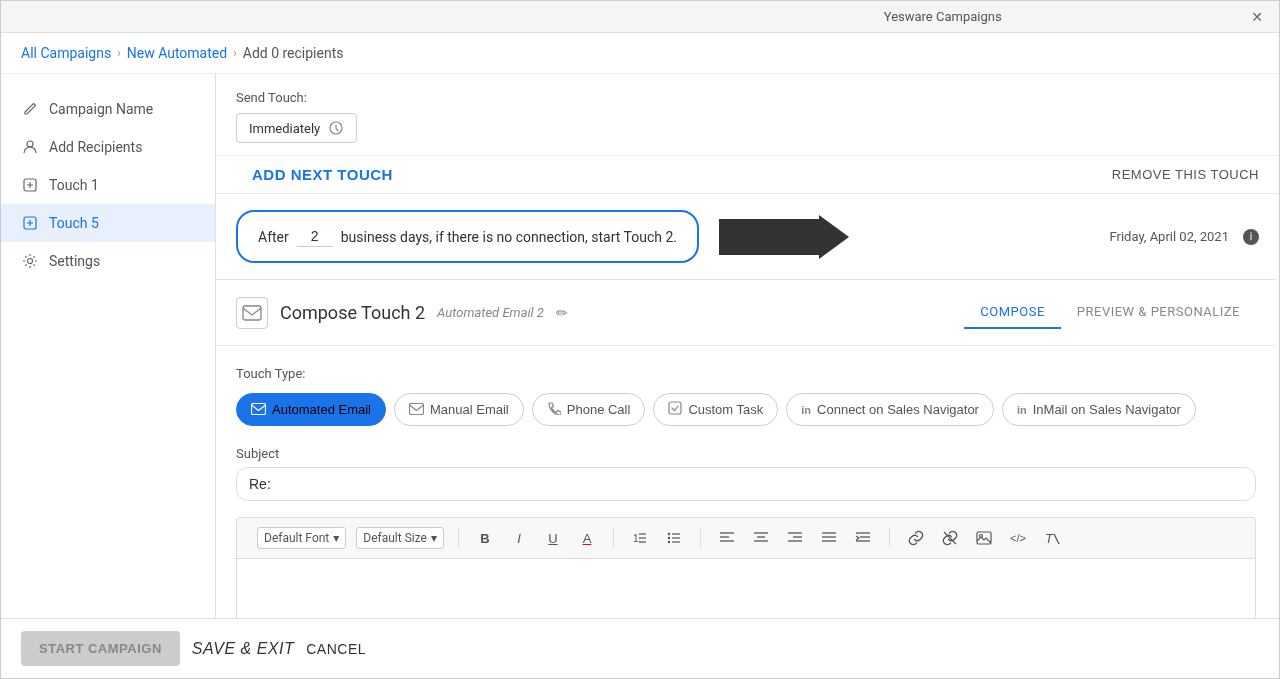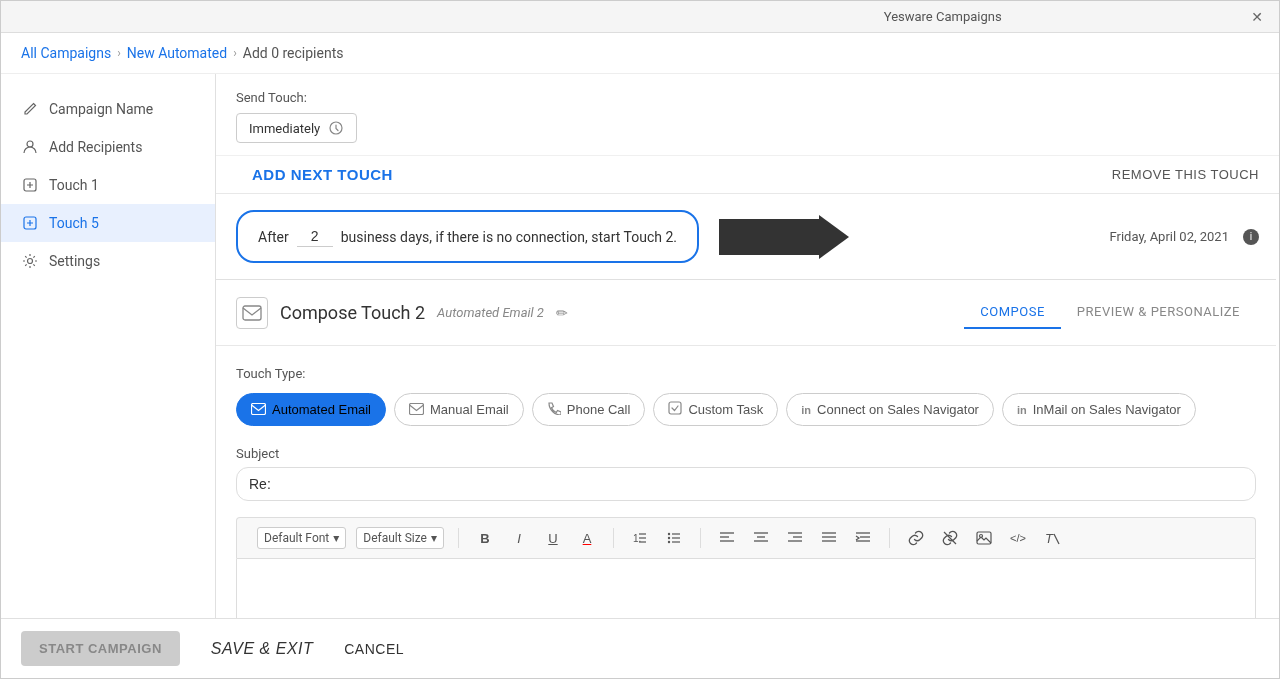--- a/index.html
+++ b/index.html
@@ -65,21 +65,21 @@
     .subject-label { font-size: 13px; color: #555; margin-bottom: 6px; }
     .subject-input { width: 100%; border: 1px solid #ddd; border-radius: 12px; padding: 8px 12px; font-size: 14px; color: #333; outline: none; margin-bottom: 16px; }
 
     .editor-toolbar { display: flex; align-items: center; gap: 10px; padding: 8px 20px; border: 1px solid #ddd; border-bottom: none; border-radius: 4px 4px 0 0; background: #f8f8f8; flex-wrap: wrap; }
     .toolbar-select { border: 1px solid #ccc; border-radius: 3px; padding: 3px 6px; font-size: 12px; color: #555; background: #fff; cursor: pointer; display: flex; align-items: center; gap: 4px; }
     .toolbar-sep { width: 1px; height: 20px; background: #ddd; margin: 0 4px; }
     .toolbar-btn { width: 24px; height: 24px; display: flex; align-items: center; justify-content: center; cursor: pointer; border-radius: 3px; color: #555; font-size: 13px; border: none; background: none; }
 
     .editor-body { border: 1px solid #ddd; border-radius: 0 0 4px 4px; min-height: 80px; padding: 12px; background: #fff; }
 
-    .bottom-bar { height: 60px; border-top: 1px solid #e0e0e0; background: #fff; display: flex; align-items: center; padding: 0 20px; gap: 31px; }
+    .bottom-bar { height: 60px; border-top: 1px solid #e0e0e0; background: #fff; display: flex; align-items: center; padding: 0 20px; gap: 12px; }
     .start-campaign-btn { background: #ccc; color: #888; padding: 10px 18px; border: none; border-radius: 4px; font-size: 13px; font-weight: 600; cursor: pointer; letter-spacing: 0.5px; text-transform: uppercase; }
     .save-exit-btn { color: #333; font-size: 16px; font-weight: 500; cursor: pointer; background: none; border: none; text-transform: uppercase; letter-spacing: 0.5px; font-style: italic; }
     .cancel-btn { color: #333; font-size: 14px; cursor: pointer; background: none; border: none; text-transform: uppercase; letter-spacing: 0.5px; }
 
     
     .arrow-shape { display: flex; align-items: center; }
     .arrow-body { width: 100px; height: 36px; background: #333; }
     .arrow-head { width: 0; height: 0; border-top: 22px solid transparent; border-bottom: 22px solid transparent; border-left: 30px solid #333; }
   </style>
 </head>

